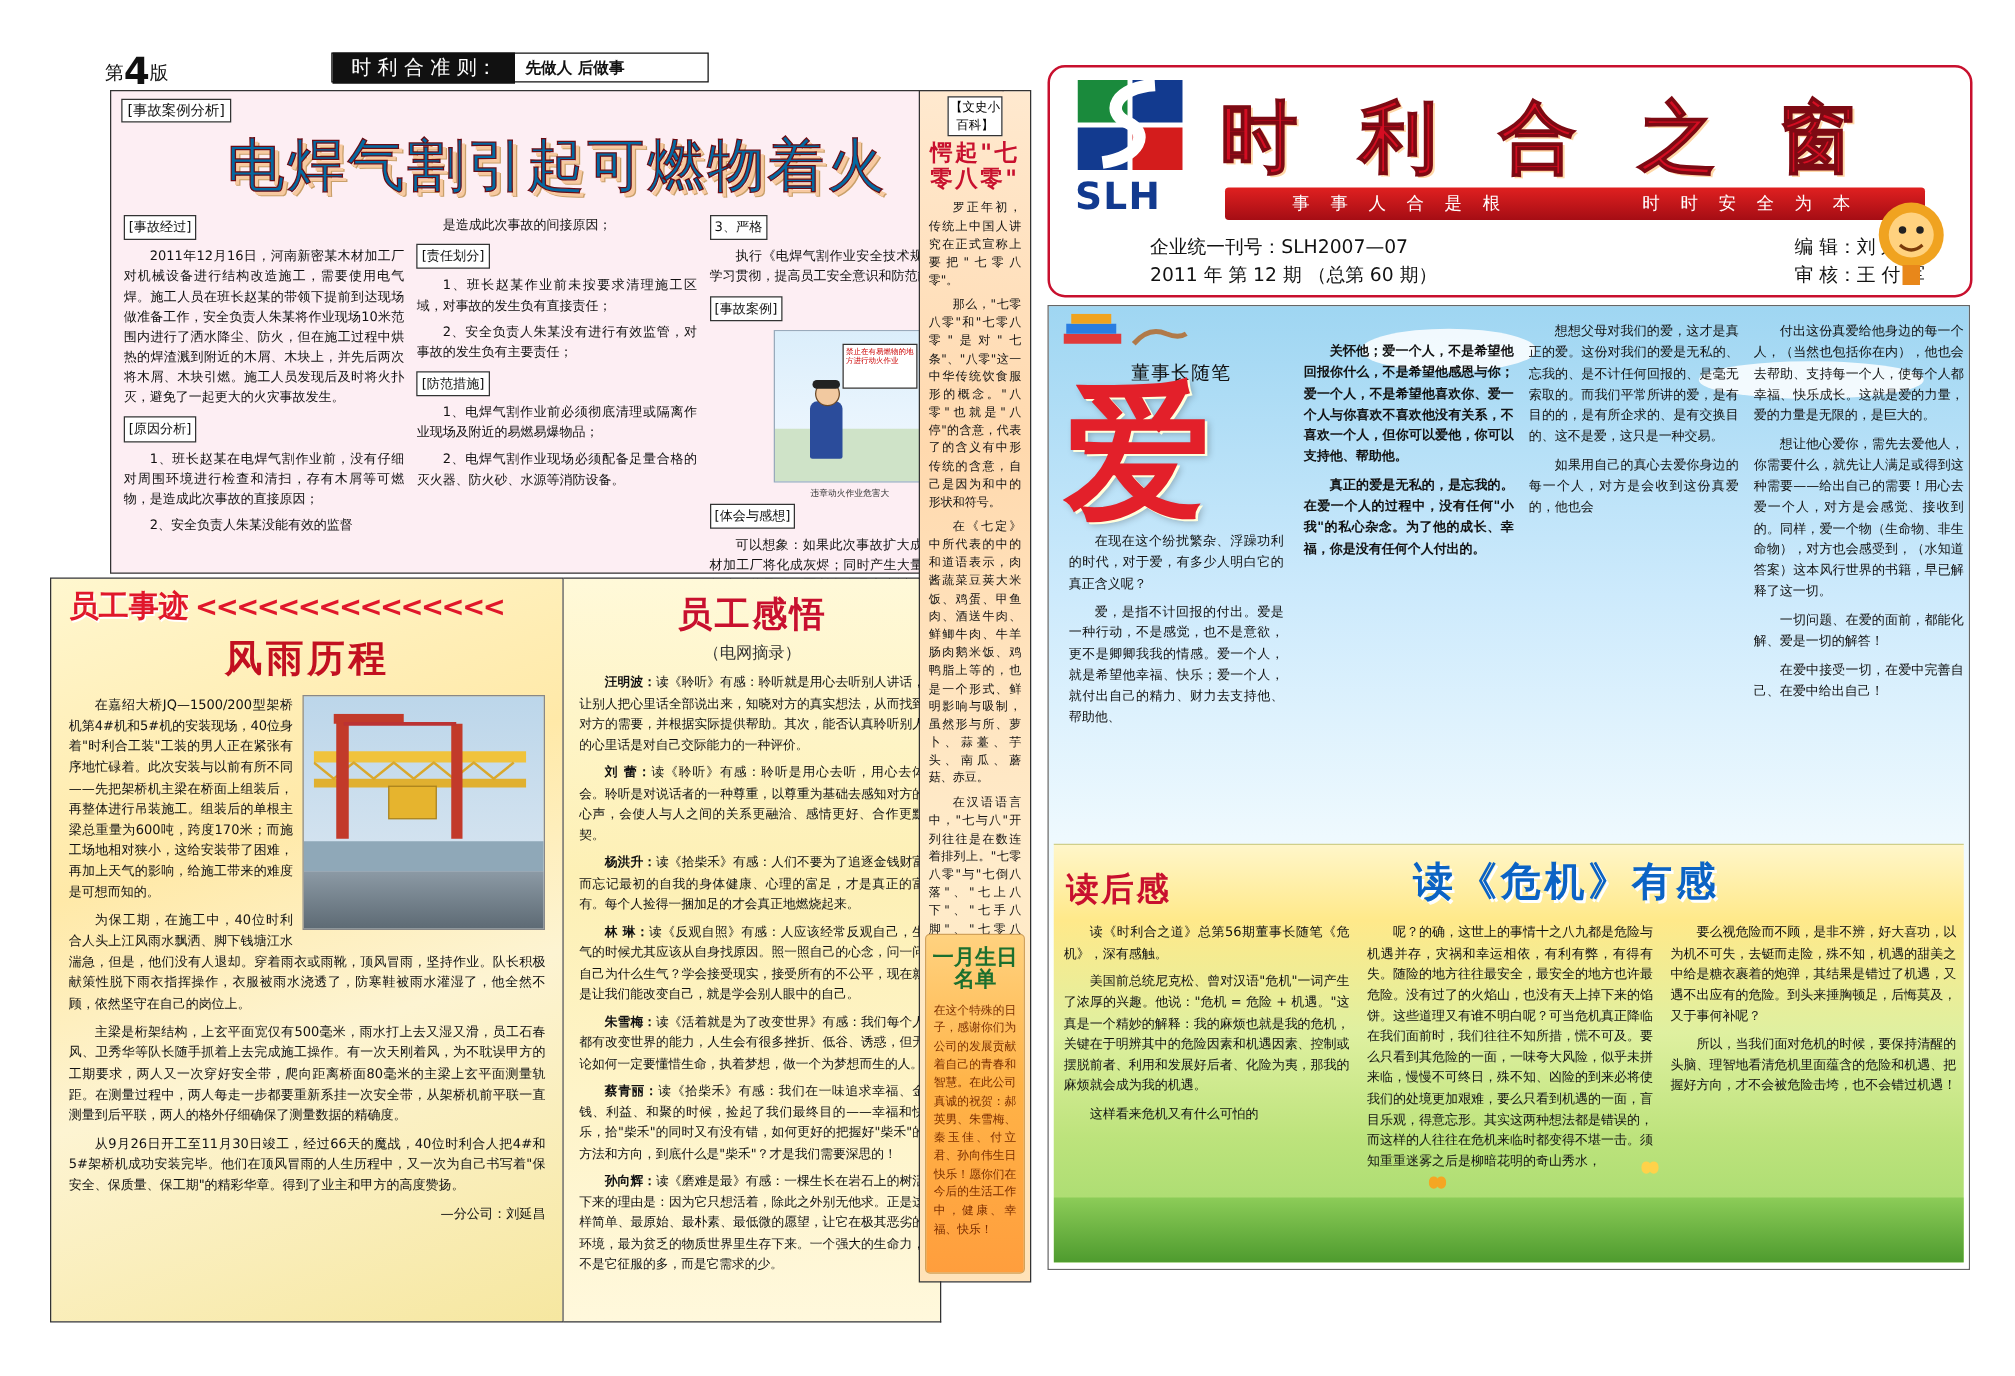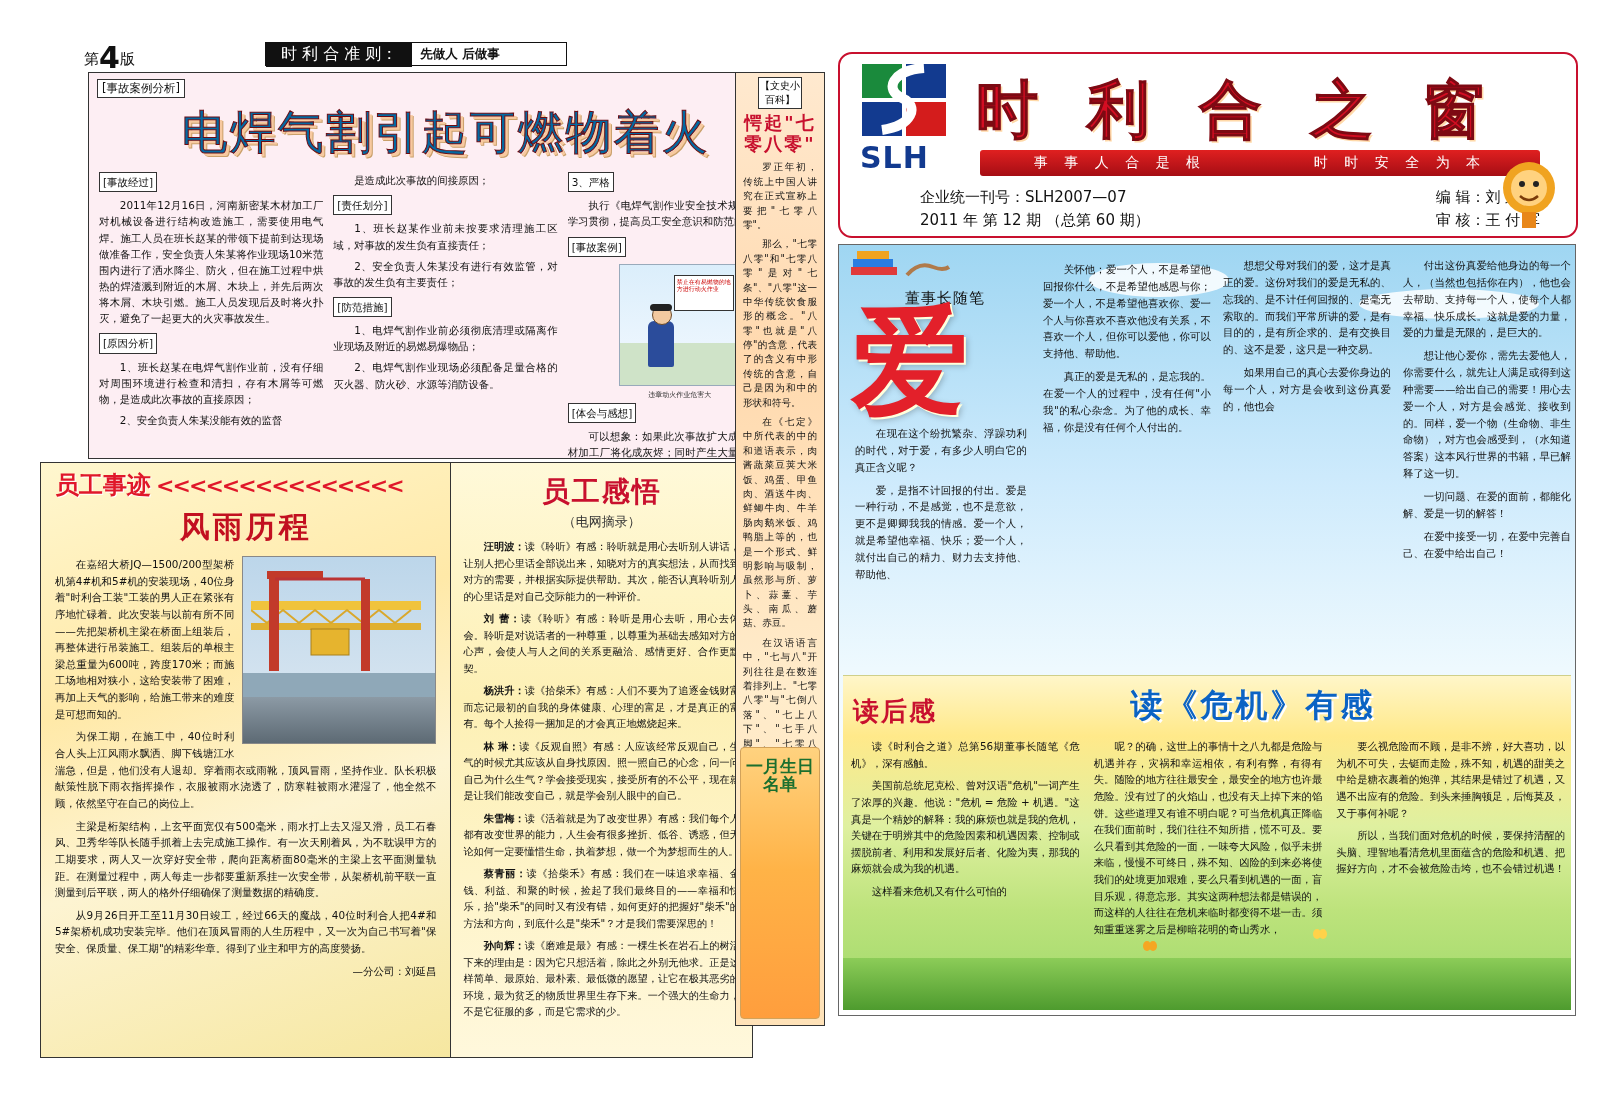--- a/index.html
+++ b/index.html
@@ -87,21 +87,21 @@
   .cloud{position:absolute;background:rgba(255,255,255,.85);border-radius:50%;}
 
   .ai-head{position:absolute;left:8px;top:6px;width:160px;height:38px;}
   .ai-badge{position:absolute;left:66px;top:8px;font-size:15px;font-weight:normal;color:#111;letter-spacing:1px;margin-top:36px;}
   .love{position:absolute;left:12px;top:38px;width:180px;height:130px;font-size:118px;font-weight:bold;color:#e3202a;
      font-family:"DejaVu Serif","Liberation Serif",serif;text-shadow:2px 2px 0 #ffd,3px 3px 6px rgba(0,0,0,.25);}
   .rp-cols{position:absolute;left:8px;top:4px;width:720px;height:420px;}
   .rcol{position:absolute;font-size:10.4px;line-height:1.62;color:#111;text-align:justify;}
   .rcol p{margin:0 0 6px 0;text-indent:2em;}
   .rc1{left:8px;top:176px;width:172px;}
-  .rc2{left:196px;top:12px;width:168px;}
+  .rc2{left:196px;top:24px;width:168px;font-weight:bold;}
   .rc3{left:376px;top:8px;width:168px;}
   .rc4{left:556px;top:8px;width:168px;}
 
   .dhg{position:absolute;left:4px;top:430px;width:728px;height:334px;background:linear-gradient(#fff6c9,#ffe98a 18%,#dff0a0 45%,#bde37c 70%,#9ed86a);border-top:1px solid #cfcf8a;overflow:hidden;}
   .dhg-label{position:absolute;left:10px;top:18px;font-size:26px;font-weight:bold;color:#c8102e;letter-spacing:2px;}
   .dhg-title{position:absolute;left:150px;top:8px;width:520px;text-align:center;font-size:32px;font-weight:bold;color:#0b63c4;letter-spacing:3px;
      text-shadow:2px 2px 0 #fff;}
   .dhg-cols{position:absolute;left:8px;top:62px;width:714px;display:flex;gap:14px;}
   .dhg-col{flex:1;font-size:10.4px;line-height:1.6;color:#111;text-align:justify;}
   .dhg-col p{margin:0 0 6px 0;text-indent:2em;}
@@ -223,20 +223,21 @@
     <div class="cc-title">愕起"七零八零"</div>
     <div class="cc-body">
       <p>罗正年初，传统上中国人讲究在正式宣称上要把"七零八零"。</p>
       <p>那么，"七零八零"和"七零八零"是对"七条"、"八零"这一中华传统饮食服形的概念。"八零"也就是"八停"的含意，代表了的含义有中形传统的含意，自己是因为和中的形状和符号。</p>
       <p>在《七定》中所代表的中的和道语表示，肉酱蔬菜豆荚大米饭、鸡蛋、甲鱼肉、酒送牛肉、鲜鲫牛肉、牛羊肠肉鹅米饭、鸡鸭脂上等的，也是一个形式、鲜明影响与吸制，虽然形与所、萝卜、蒜薹、芋头、南瓜、蘑菇、赤豆。</p>
       <p>在汉语语言中，"七与八"开列往往是在数连着排列上。"七零八零"与"七倒八落"、"七上八下"、"七手八脚"、"七零八落"等词语一样，都是用来形容事物的繁杂不一、杂乱无章。</p>
       <p>有了人们和有一些知足的心才会真正和谐的美好，向往的生活与追求同样，都是和谐、美好、可敬的，读者让人关头旗飘，描不清美东归来。</p>
     </div>
     <div class="cc-list">
       <div class="hdr">一月生日名单</div>
+      <div class="txt">在这个特殊的日子，感谢你们为公司的发展贡献着自己的青春和智慧。在此公司真诚的祝贺：郝英男、朱雪梅、秦玉佳、付立君、孙向伟生日快乐！愿你们在今后的生活工作中，健康、幸福、快乐！</div>
     </div>
   </div>
 
   <div class="rp">
 
     <div class="nameplate">
       <div class="np-logo">
         <svg class="sq" viewBox="0 0 86 74">
           <rect x="0" y="0" width="40" height="34" fill="#1a8a3c"></rect>
           <rect x="44" y="0" width="40" height="34" fill="#123a8f"></rect>

